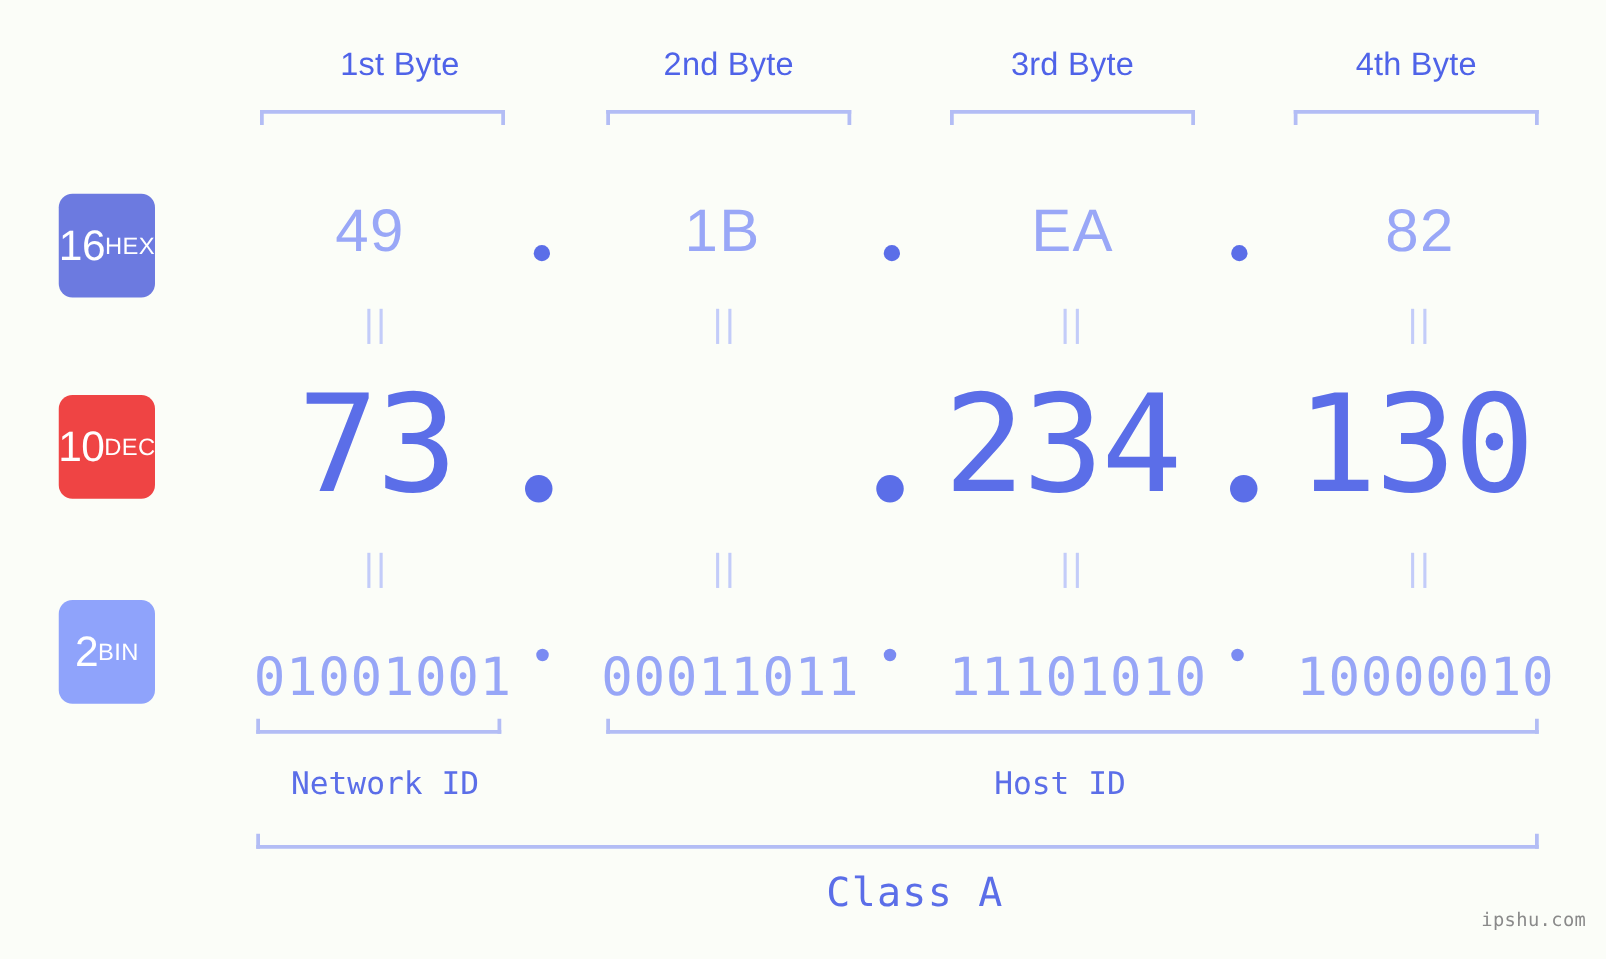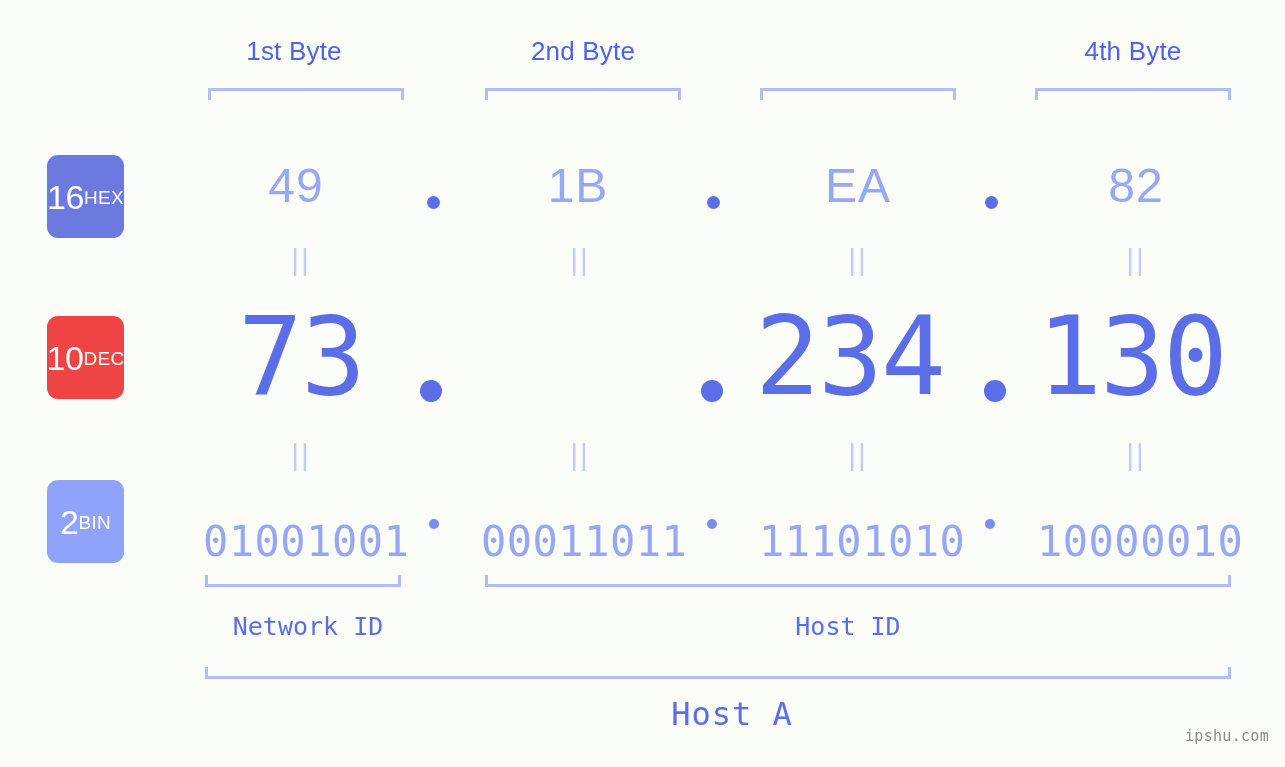--- a/index.html
+++ b/index.html
@@ -193,22 +193,23 @@
     font-size: 15px;
     color: #8a8a8a;
     letter-spacing: 0.3px;
   }
 </style>
 </head>
 <body>
 
 <div id="stage">
 
-  <div class="byte-label" style="left:174px;">1st Byte</div>
+  <div class="byte-label" style="left:200px;">1st Byte</div>
   <div class="byte-label" style="left:463px;">2nd Byte</div>
+  <div class="byte-label" style="left:738px;">3rd Byte</div>
   <div class="byte-label" style="left:1013px;">4th Byte</div>
 
   <div class="bracket-down" style="left:208px; top:88px; width:196px;"></div>
   <div class="bracket-down" style="left:485px; top:88px; width:196px;"></div>
   <div class="bracket-down" style="left:760px; top:88px; width:196px;"></div>
   <div class="bracket-down" style="left:1035px; top:88px; width:196px;"></div>
 
   <div class="badge" style="top:155px; background:#6c7ae0;">
     <span class="num">16</span>
     <span class="nm">HEX</span>
@@ -257,17 +258,17 @@
   <div class="bin-dot" style="left:985px;"></div>
   <div class="bin-val" style="left:1037px;">10000010</div>
 
   <div class="bracket-up" style="left:205px; top:575px; width:196px;"></div>
   <div class="bracket-up" style="left:485px; top:575px; width:746px;"></div>
 
   <div class="section-label" style="left:718px; top:611px; width:260px;">Host ID</div>
   <div class="section-label" style="left:178px; top:611px; width:260px;">Network ID</div>
 
   <div class="bracket-up" style="left:205px; top:667px; width:1026px;"></div>
-  <div class="class-label" style="left:602px; top:694px; width:260px;">Host A</div>
+  <div class="class-label" style="left:602px; top:694px; width:260px;">Class A</div>
 
   <div class="watermark">ipshu.com</div>
 
 </div>
 
 </body></html>

